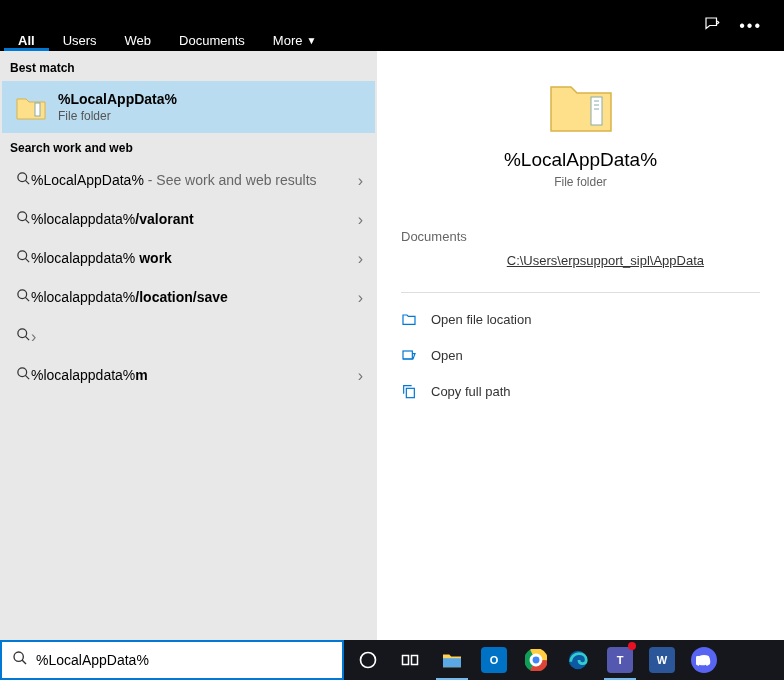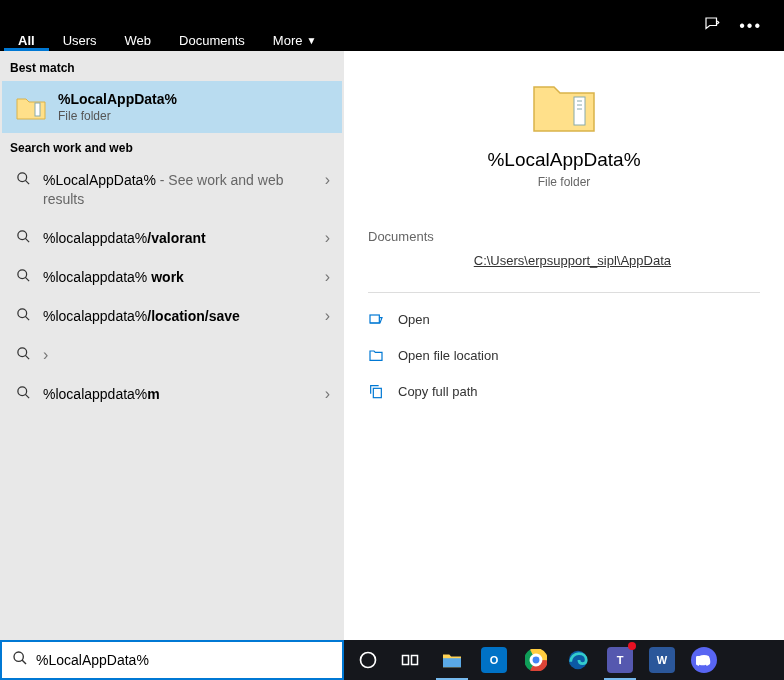--- a/index.html
+++ b/index.html
@@ -6,31 +6,31 @@
 body { width: 784px; height: 680px; background: #f0f0f0; overflow: hidden; position: relative; }
 
 .header { background: #000; height: 51px; display: flex; align-items: center; padding: 0 4px; justify-content: space-between; }
 .tabs { display: flex; height: 100%; align-items: flex-end; }
 .tab { color: #fff; font-size: 13px; padding: 0 14px; display: flex; align-items: center; cursor: pointer; border-bottom: 3px solid transparent; }
 .tab.active { border-bottom: 3px solid #0078d4; font-weight: 600; }
 .tab .chev { margin-left: 4px; font-size: 10px; }
 .header-right { display: flex; gap: 18px; padding-right: 18px; color: #fff; align-items: center; }
 
 .body { display: flex; height: 589px; }
-.left { width: 344px; background: #e8e8e8; overflow-y: auto; border: 2px solid transparent; }
+.left { width: 377px; background: #e8e8e8; overflow-y: auto; border: 2px solid transparent; }
 .right { flex: 1; background: #fff; padding: 0; }
 
 .section-label { font-size: 12px; font-weight: 600; padding: 8px 8px 6px 8px; color: #000; }
 
 .best-match { background: #b9dcf0; padding: 10px 14px; display: flex; align-items: center; gap: 14px; cursor: pointer; }
 .folder-icon-sm { width: 28px; height: 24px; position: relative; }
 .bm-info .title { font-weight: 600; font-size: 14px; }
 .bm-info .sub { font-size: 12px; color: #555; margin-top: 2px; }
 
-.sugg { display: flex; padding: 10px 12px 10px 14px; cursor: pointer; gap: 12px; }
+.sugg { display: flex; align-items: center; padding: 10px 12px 10px 14px; cursor: pointer; }
 .sugg .sicon { color: #333; flex-shrink: 0; }
 .sugg .txt { flex: 1; font-size: 14px; color: #000; line-height: 1.35; }
 .sugg .txt .ext { color: #666; }
 .sugg .arrow { color: #777; font-size: 16px; }
 
 .preview { text-align: center; padding-top: 28px; }
 .folder-icon-lg { width: 64px; height: 52px; margin: 0 auto 18px; position: relative; }
 .preview h2 { font-size: 19px; font-weight: 400; margin-bottom: 4px; }
 .preview .sub { font-size: 12px; color: #666; }
 
@@ -173,30 +173,30 @@
         <span class="k">Documents</span>
         <span class="v">C:\Users\erpsupport_sipl\AppData</span>
       </div>
     </div>
 
     <hr class="hr">
 
     <div class="actions">
       <div class="action">
         <svg width="16" height="16" viewBox="0 0 24 24" fill="none" stroke="currentColor" stroke-width="1.8">
+            <path d="M3 6h6l2 2h10v12H3z"></path>
+          </svg>
+        <span>Open file location</span>
+      </div>
+      <div class="action">
+        <svg width="16" height="16" viewBox="0 0 24 24" fill="none" stroke="currentColor" stroke-width="1.8">
             <rect x="3" y="6" width="14" height="12"></rect>
             <path d="M17 10h4l-3 8H3"></path>
           </svg>
         <span>Open</span>
-      </div>
-      <div class="action">
-        <svg width="16" height="16" viewBox="0 0 24 24" fill="none" stroke="currentColor" stroke-width="1.8">
-            <path d="M3 6h6l2 2h10v12H3z"></path>
-          </svg>
-        <span>Open file location</span>
       </div>
       <div class="action">
         <svg width="16" height="16" viewBox="0 0 24 24" fill="none" stroke="currentColor" stroke-width="1.8">
             <rect x="8" y="8" width="12" height="14"></rect>
             <path d="M4 16V4h12"></path>
           </svg>
         <span>Copy full path</span>
       </div>
     </div>
   </div>

